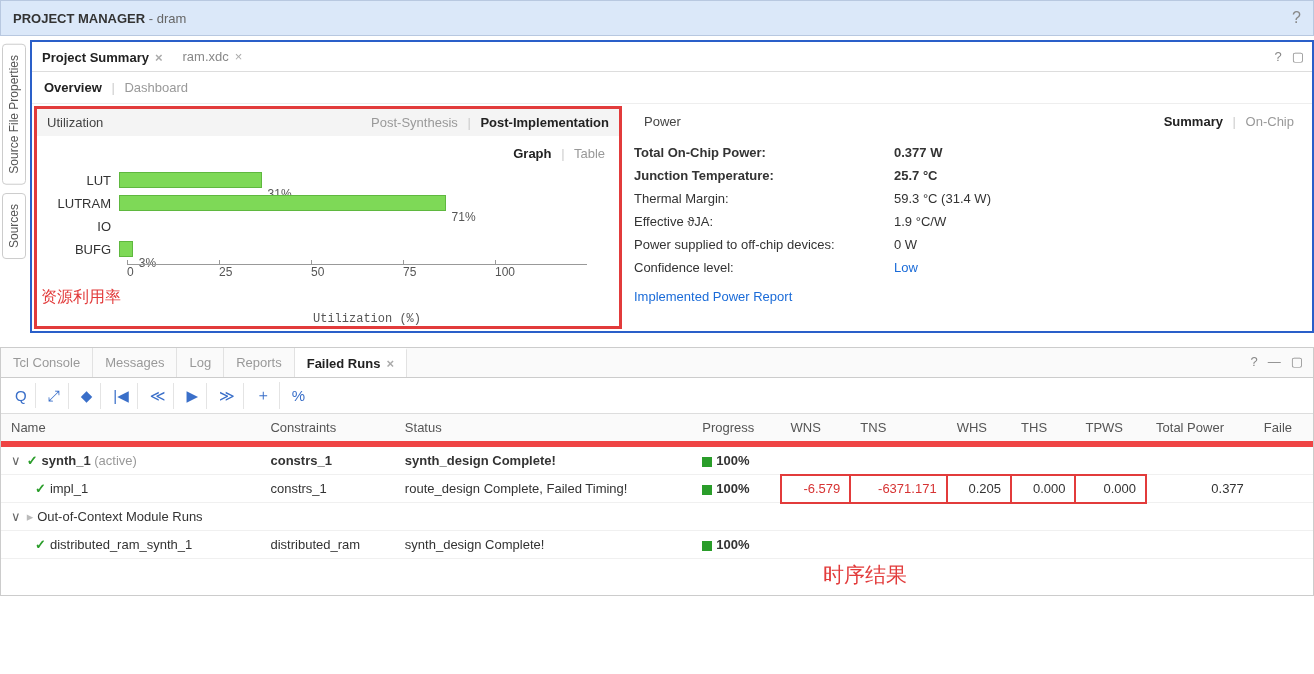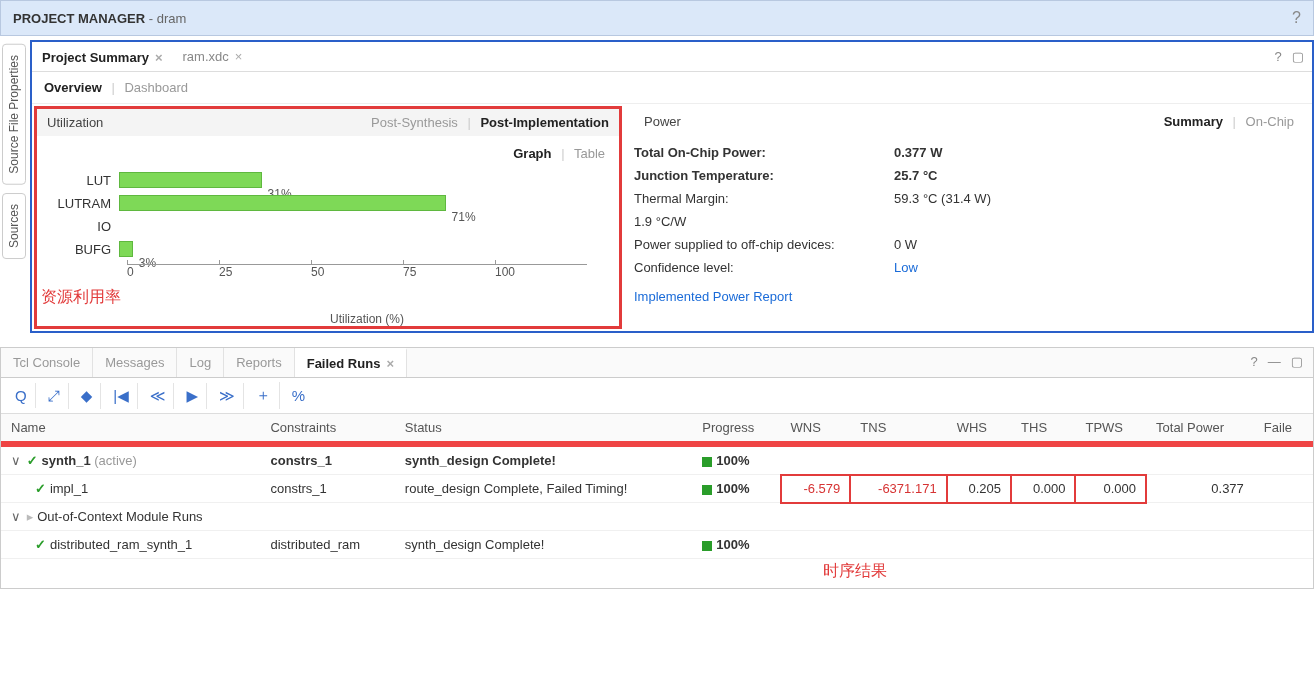--- a/index.html
+++ b/index.html
@@ -45,21 +45,21 @@
   .chart-area { position: relative; padding: 6px 12px 4px 12px; }
   .chart-row { display: flex; align-items: center; height: 22px; margin-bottom: 1px; }
   .chart-label { width: 70px; text-align: right; padding-right: 8px; color: #333; font-size: 13px; }
   .chart-track { flex: 1; position: relative; height: 16px; }
   .chart-bar { position: absolute; top: 0; height: 16px; background: #7ed957; border: 1px solid #5fb83f; }
   .chart-val { position: absolute; top: 14px; font-size: 12px; color: #555; line-height: 16px; }
   
   .chart-axis { display: flex; margin-left: 78px; margin-top: 4px; position: relative; border-top: 1px solid #999; }
   .chart-tick { flex: 1; text-align: left; font-size: 12px; color: #555; position: relative; }
   .chart-tick::before { content: ''; position: absolute; top: -5px; left: 0; width: 1px; height: 5px; background: #999; }
-  .chart-xlabel { text-align: center; font-size: 12px; color: #555; margin-left: 78px; margin-top: 2px; }
+  .chart-xlabel { text-align: center; font-size: 12px; color: #555; margin-left: 78px; margin-top: 2px; font-family: Liberation Mono, monospace; }
   
   .annotation { color: #e23b3b; font-size: 16px; padding: 4px 0 2px 4px; }
   
   .power-rows { margin-top: 6px; }
   .power-row { display: flex; padding: 4px 0; font-size: 13px; }
   .power-key { width: 260px; color: #333; }
   .power-key.bold { font-weight: bold; }
   .power-val { color: #333; }
   .power-val.bold { font-weight: bold; }
   .power-val.link { color: #1a6bd8; cursor: pointer; }
@@ -80,21 +80,21 @@
   .grid th { text-align: left; padding: 6px 10px; color: #555; font-weight: normal; border-bottom: 6px solid #ef4444; background: #fafafa; }
   .grid td { padding: 6px 10px; border-bottom: 1px solid #f0f0f0; white-space: nowrap; }
   .grid .bold { font-weight: bold; }
   .grid .active-lbl { color: #999; font-weight: normal; }
   .tree-toggle { display: inline-block; width: 12px; color: #666; }
   .check { color: #2a9d2a; font-weight: bold; margin-right: 4px; }
   .folder { color: #bbb; margin-right: 4px; }
   .prog-sq { display: inline-block; width: 10px; height: 10px; background: #2a9d2a; margin-right: 4px; vertical-align: middle; }
   .red-box { outline: 2px solid #e23b3b; outline-offset: -1px; }
   .red-text { color: #d63333; }
-  .timing-annot { color: #e23b3b; font-size: 16px; padding: 2px 0 6px 822px; }
+  .timing-annot { color: #e23b3b; font-size: 21px; padding: 2px 0 6px 822px; }
   
   .num-r { text-align: right; }
 </style>
 </head>
 <body>
 
 <div class="header-bar">
   <div>
     <span class="header-title">PROJECT MANAGER</span><span class="header-sub"> - dram</span>
   </div>
@@ -199,20 +199,21 @@
             </div>
             <div class="power-row">
               <div class="power-key bold">Junction Temperature:</div>
               <div class="power-val bold">25.7 °C</div>
             </div>
             <div class="power-row">
               <div class="power-key">Thermal Margin:</div>
               <div class="power-val">59.3 °C (31.4 W)</div>
             </div>
             <div class="power-row">
+              <div class="power-key">Effective ϑJA:</div>
               <div class="power-val">1.9 °C/W</div>
             </div>
             <div class="power-row">
               <div class="power-key">Power supplied to off-chip devices:</div>
               <div class="power-val">0 W</div>
             </div>
             <div class="power-row">
               <div class="power-key">Confidence level:</div>
               <div class="power-val link">Low</div>
             </div>

